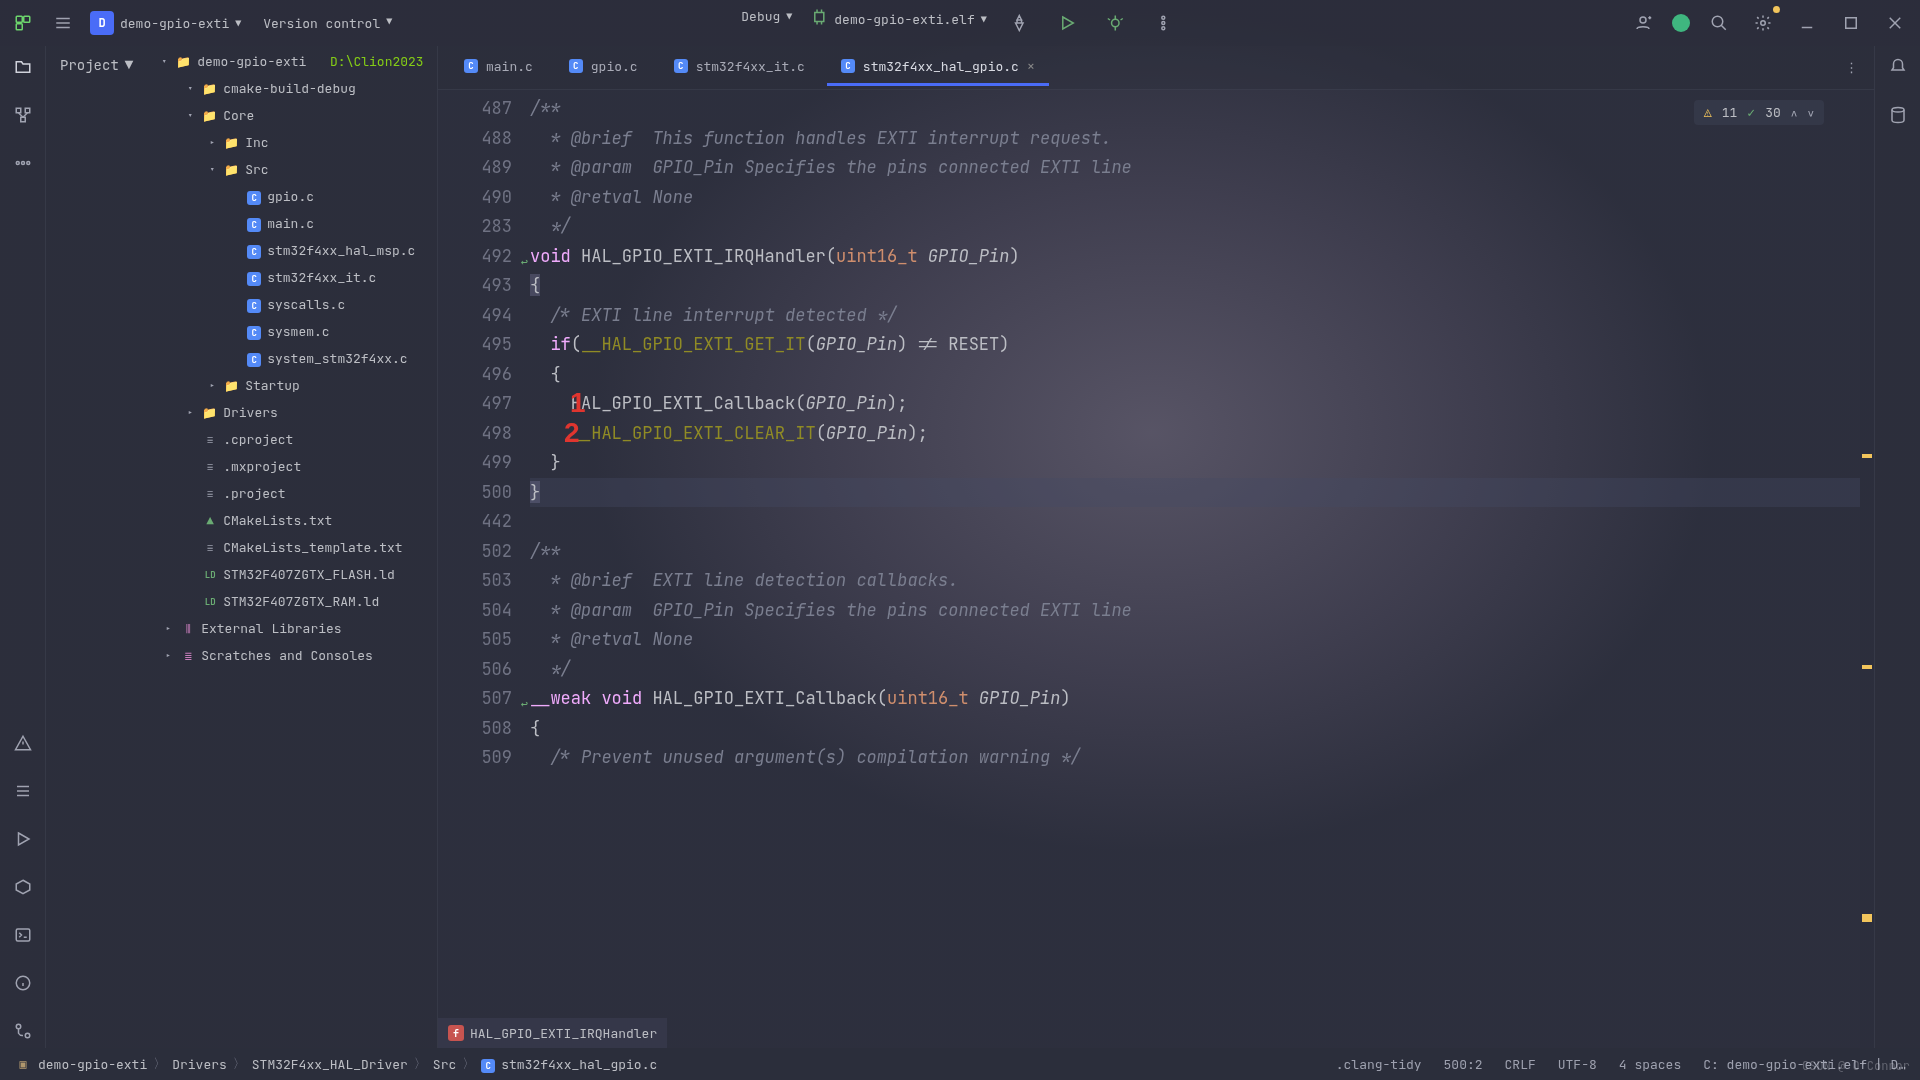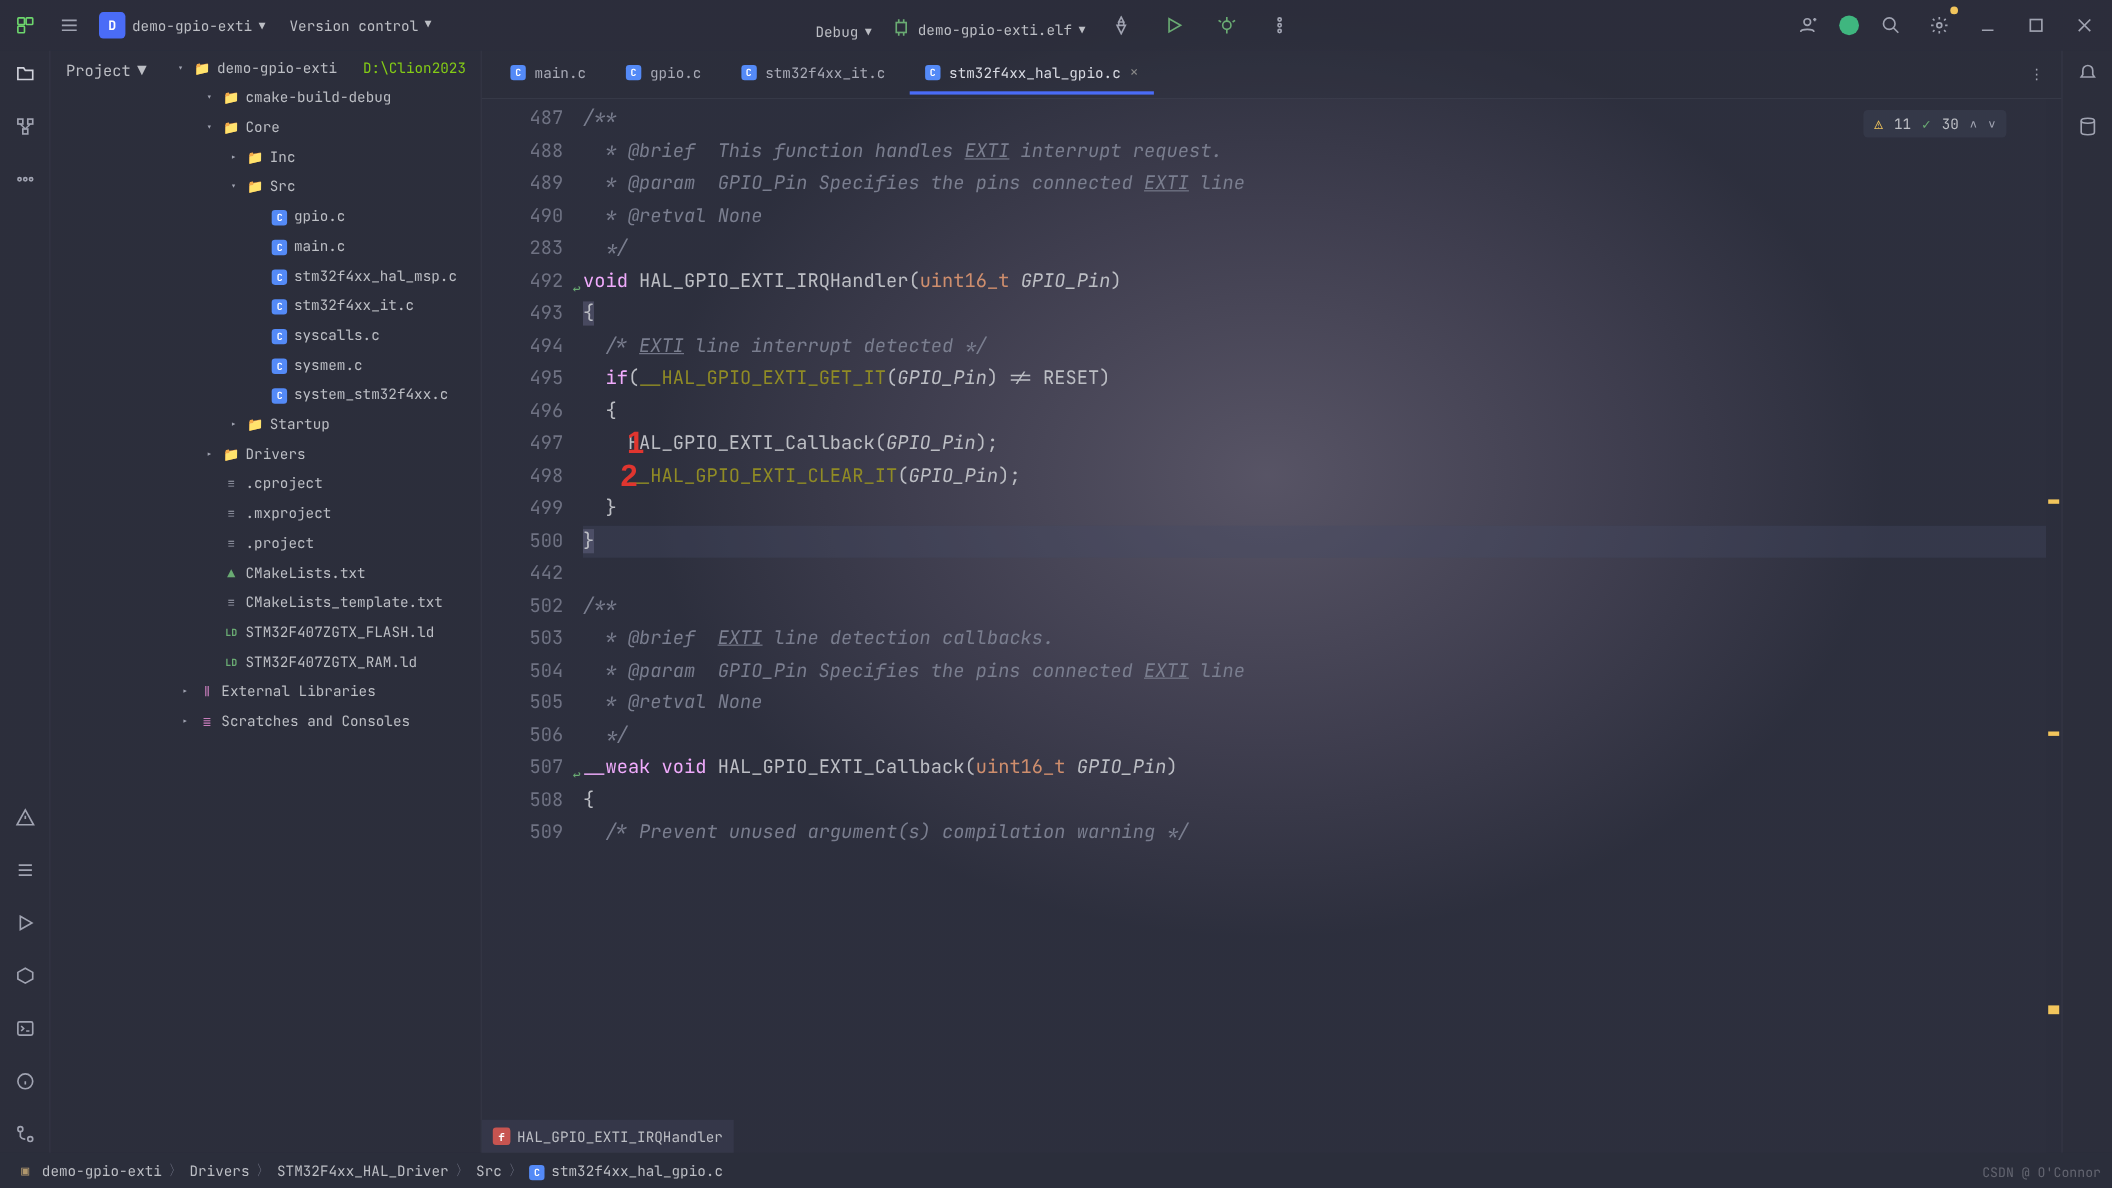--- a/index.html
+++ b/index.html
@@ -5,21 +5,21 @@
 *{margin:0;padding:0;box-sizing:border-box;font-family:'JetBrains Mono','Consolas',monospace}
 body{background:#2b2d3a;color:#bcbec4;font-size:13px;overflow:hidden;width:1920px;height:1080px;position:relative}
 .bg-art{position:absolute;inset:0;background:radial-gradient(ellipse 800px 600px at 60% 40%,rgba(220,200,230,.25),rgba(180,160,200,.15) 40%,rgba(60,65,90,.1) 70%);pointer-events:none;z-index:0}
 .top-bar{height:46px;display:flex;align-items:center;padding:0 10px;background:rgba(43,45,58,.6);position:relative;z-index:2}
 .top-left{display:flex;align-items:center;gap:12px}
 .app-icon{width:26px;height:26px;display:flex;align-items:center;justify-content:center;color:#6dd66d}
 .burger{color:#a0a3b1;cursor:pointer;padding:4px}
 .proj-badge{width:24px;height:24px;background:#4a6cf7;border-radius:4px;display:flex;align-items:center;justify-content:center;color:#fff;font-weight:bold;font-size:12px}
 .proj-name{display:flex;align-items:center;gap:6px;cursor:pointer}
 .vc{display:flex;align-items:flex-start;gap:6px;cursor:pointer;margin-left:10px}
-.top-center{position:absolute;left:50%;transform:translateX(-50%);display:flex;align-items:flex-end;gap:18px}
+.top-center{position:absolute;left:50%;transform:translateX(-50%);display:flex;align-items:flex-start;gap:18px}
 .run-cfg{display:flex;align-items:center;gap:6px;cursor:pointer}
 .run-cfg-icon{color:#6aab73}
 .icon-btn{padding:6px;cursor:pointer;color:#a0a3b1;display:flex;align-items:center;justify-content:center}
 .icon-btn.green{color:#6aab73}
 .top-right{margin-left:auto;display:flex;align-items:center;gap:14px}
 .avatar-dot{width:18px;height:18px;border-radius:50%;background:#3fb67f}
 .settings-dot{position:relative}
 .settings-dot::after{content:'';position:absolute;top:-2px;right:-2px;width:7px;height:7px;background:#f2c55c;border-radius:50%}
 .chev{font-size:10px}
 .main-row{display:flex;height:calc(100% - 46px - 32px);position:relative;z-index:1}
@@ -48,21 +48,21 @@
 .editor-wrap{flex:1;display:flex;position:relative;overflow:hidden}
 .gutter{width:92px;text-align:right;padding-right:18px;color:#6f7283;font-size:17px;line-height:29.5px;padding-top:4px;user-select:none;position:relative}
 .gutter-mark{position:absolute;right:2px;color:#6aab73;font-size:12px}
 .code{flex:1;font-size:17px;line-height:29.5px;padding-top:4px;white-space:pre;position:relative}
 .code-line{height:29.5px}
 .kw{color:#f0abfc}
 .type{color:#cf8e6d}
 .fn{color:#bcbec4}
 .param{color:#bcbec4;font-style:italic}
 .cmt{color:#7a7e8f;font-style:italic}
-.cmt-u{text-decoration:underline}
+.cmt-u{}
 .op{color:#bcbec4}
 .macro{color:#908b25}
 .hl-line{background:rgba(70,75,100,.35)}
 .brace-hl{background:rgba(100,100,130,.5)}
 .annot{position:absolute;color:#e0352f;font-size:28px;font-weight:bold;font-family:sans-serif}
 .inspections{position:absolute;top:10px;right:50px;display:flex;align-items:center;gap:10px;background:rgba(54,57,74,.85);padding:4px 10px;border-radius:4px;z-index:5}
 .insp-warn{color:#f2c55c}
 .insp-ok{color:#6aab73}
 .insp-chev{color:#a0a3b1;font-size:11px;cursor:pointer}
 .right-rail{width:46px;background:rgba(43,45,58,.5);display:flex;flex-direction:column;align-items:center;padding-top:8px;gap:18px;border-left:1px solid rgba(80,83,100,.3)}
@@ -450,15 +450,23 @@
       <span class="crumb-sep">〉</span>
       <span>Drivers</span>
       <span class="crumb-sep">〉</span>
       <span>STM32F4xx_HAL_Driver</span>
       <span class="crumb-sep">〉</span>
       <span>Src</span>
       <span class="crumb-sep">〉</span>
       <span><span class="c-icon">C</span> </span>
       <span>stm32f4xx_hal_gpio.c</span>
     </div>
+  <div class="status-right">
+    <span>.clang-tidy</span>
+    <span>500:2</span>
+    <span>CRLF</span>
+    <span>UTF-8</span>
+    <span>4 spaces</span>
+    <span>C: demo-gpio-exti.elf | D…</span>
+  </div>
 </div>
 
 <div class="watermark">CSDN @ O'Connor</div>
 
 </body></html>

